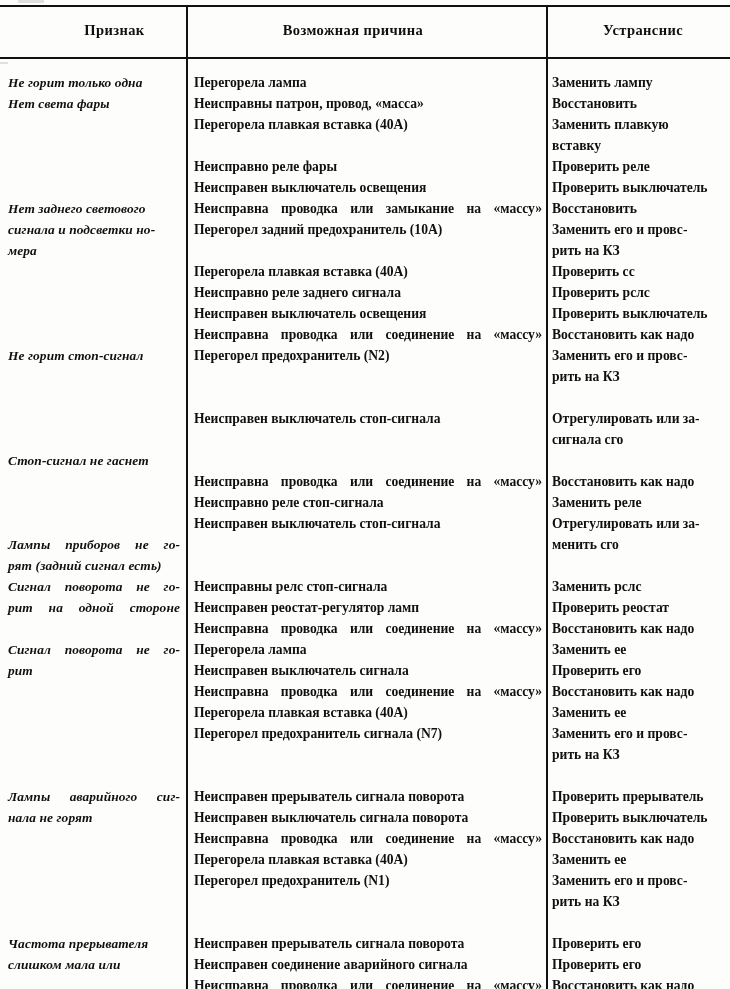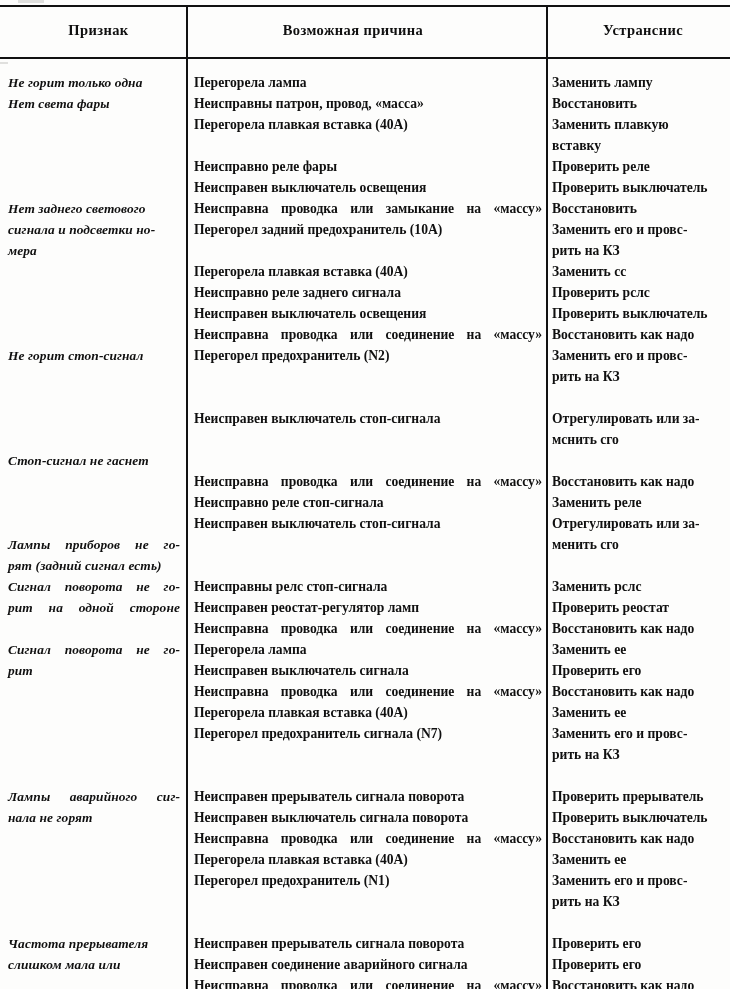--- a/index.html
+++ b/index.html
@@ -49,21 +49,21 @@
   }
   .header-cell {
     position: absolute;
     top: 17px;
     text-align: center;
     font-size: 14.5px;
     font-weight: 700;
     letter-spacing: 0.4px;
     white-space: nowrap;
   }
-  .hc-1 { left: 0;     width: 197px; }
+  .hc-1 { left: 0;     width: 197px; padding-left: 16px; }
   .hc-2 { left: 188px; width: 330px; }
   .hc-3 { left: 548px; width: 190px; }
 
   
   .col {
     position: absolute;
     top: 72px;
   }
   .col-1 { left: 8px;   width: 172px; }
   .col-2 { left: 194px; width: 348px; }
@@ -216,29 +216,29 @@
   <div class="col col-3" id="col-remedy">
       <div class="line">Заменить лампу</div>
       <div class="line">Восстановить</div>
       <div class="line">Заменить плавкую</div>
       <div class="line">вставку</div>
       <div class="line">Проверить реле</div>
       <div class="line">Проверить выключатель</div>
       <div class="line">Восстановить</div>
       <div class="line">Заменить его и провс-</div>
       <div class="line">рить на КЗ</div>
-      <div class="line">Заменить сс</div>
+      <div class="line">Проверить сс</div>
       <div class="line">Проверить рслс</div>
       <div class="line">Проверить выключатель</div>
       <div class="line">Восстановить как надо</div>
       <div class="line">Заменить его и провс-</div>
       <div class="line">рить на КЗ</div>
       <div class="line blank">&nbsp;</div>
       <div class="line">Отрегулировать или за-</div>
-      <div class="line">мснить сго</div>
+      <div class="line">сигнала сго</div>
       <div class="line blank">&nbsp;</div>
       <div class="line">Восстановить как надо</div>
       <div class="line">Заменить реле</div>
       <div class="line">Отрегулировать или за-</div>
       <div class="line">менить сго</div>
       <div class="line blank">&nbsp;</div>
       <div class="line">Заменить рслс</div>
       <div class="line">Проверить реостат</div>
       <div class="line">Восстановить как надо</div>
       <div class="line">Заменить ее</div>

